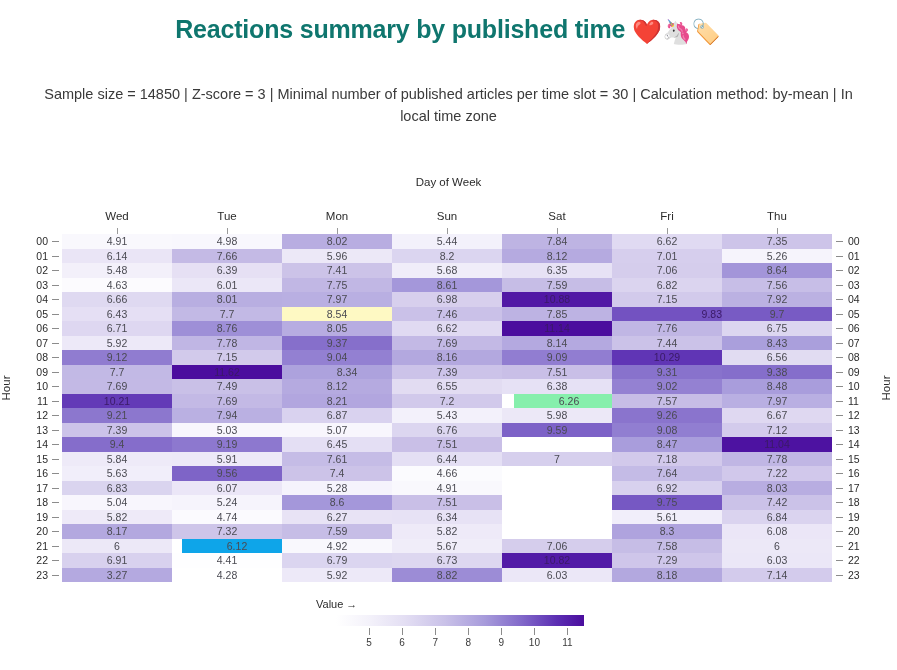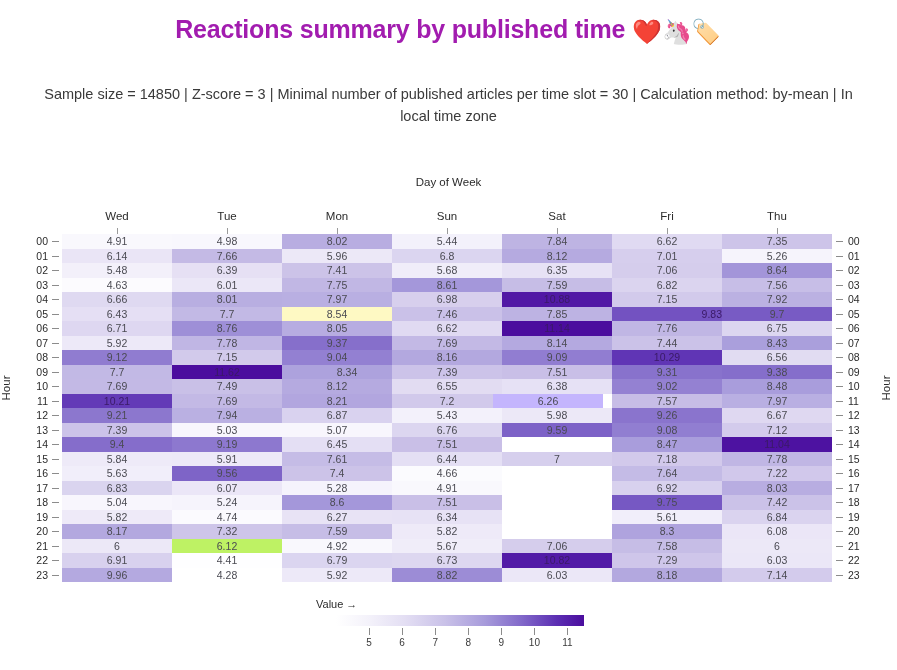--- a/index.html
+++ b/index.html
@@ -20,21 +20,21 @@
   #title-block {
     width: 100%;
     text-align: center;
     padding-top: 14px;
     box-sizing: border-box;
   }
   #page-title {
     font-size: 25px;
     font-weight: bold;
     letter-spacing: -0.2px;
-    color: #a21caf;
+    color: #0f766e;
     line-height: 1.2;
     display: inline-block;
   }
   .title-emoji {
     font-size: 24px;
     vertical-align: -2px;
     letter-spacing: 0;
   }
 
   
@@ -246,21 +246,21 @@
         <div class="cell" style="left: 220px; background: rgb(184, 173, 225);">8.02</div>
         <div class="cell" style="left: 330px; background: rgb(243, 241, 251);">5.44</div>
         <div class="cell" style="left: 440px; background: rgb(190, 180, 227);">7.84</div>
         <div class="cell" style="left: 550px; background: rgb(224, 218, 242);">6.62</div>
         <div class="cell" style="left: 660px; background: rgb(205, 196, 233);">7.35</div>
       </div>
       <div class="grid-row">
         <div class="cell" style="left: 0px; background: rgb(234, 229, 246);">6.14</div>
         <div class="cell" style="left: 110px; background: rgb(196, 186, 229);">7.66</div>
         <div class="cell" style="left: 220px; background: rgb(236, 232, 247);">5.96</div>
-        <div class="cell" style="left: 330px; background: rgb(219, 213, 240);">6.8</div>
+        <div class="cell" style="left: 330px; background: rgb(219, 213, 240);">8.2</div>
         <div class="cell" style="left: 440px; background: rgb(181, 170, 224);">8.12</div>
         <div class="cell" style="left: 550px; background: rgb(214, 206, 237);">7.01</div>
         <div class="cell" style="left: 660px; background: rgb(246, 244, 252);">5.26</div>
       </div>
       <div class="grid-row">
         <div class="cell" style="left: 0px; background: rgb(243, 240, 250);">5.48</div>
         <div class="cell" style="left: 110px; background: rgb(230, 224, 244);">6.39</div>
         <div class="cell" style="left: 220px; background: rgb(204, 195, 232);">7.41</div>
         <div class="cell" style="left: 330px; background: rgb(240, 237, 249);">5.68</div>
         <div class="cell" style="left: 440px; background: rgb(231, 226, 245);">6.35</div>
@@ -337,21 +337,21 @@
         <div class="cell" style="left: 330px; background: rgb(226, 220, 242);">6.55</div>
         <div class="cell" style="left: 440px; background: rgb(230, 225, 245);">6.38</div>
         <div class="cell" style="left: 550px; background: rgb(148, 129, 210);">9.02</div>
         <div class="cell" style="left: 660px; background: rgb(169, 157, 220);">8.48</div>
       </div>
       <div class="grid-row">
         <div class="cell dark" style="left: 0px; background: rgb(99, 58, 183);">10.21</div>
         <div class="cell" style="left: 110px; background: rgb(195, 185, 229);">7.69</div>
         <div class="cell" style="left: 220px; background: rgb(178, 166, 223);">8.21</div>
         <div class="cell" style="left: 330px; background: rgb(209, 201, 235);">7.2</div>
-        <div class="cell" style="left: 431px; background: #c4b5fd;">6.26</div>
+        <div class="cell" style="left: 452px; background: #86efac;">6.26</div>
         <div class="cell" style="left: 550px; background: rgb(199, 189, 230);">7.57</div>
         <div class="cell" style="left: 660px; background: rgb(185, 175, 226);">7.97</div>
       </div>
       <div class="grid-row">
         <div class="cell" style="left: 0px; background: rgb(140, 119, 206);">9.21</div>
         <div class="cell" style="left: 110px; background: rgb(186, 176, 226);">7.94</div>
         <div class="cell" style="left: 220px; background: rgb(217, 210, 239);">6.87</div>
         <div class="cell" style="left: 330px; background: rgb(243, 241, 251);">5.43</div>
         <div class="cell" style="left: 440px; background: rgb(236, 232, 247);">5.98</div>
         <div class="cell" style="left: 550px; background: rgb(138, 116, 205);">9.26</div>
@@ -424,38 +424,38 @@
         <div class="cell" style="left: 0px; background: rgb(179, 168, 223);">8.17</div>
         <div class="cell" style="left: 110px; background: rgb(206, 197, 233);">7.32</div>
         <div class="cell" style="left: 220px; background: rgb(198, 189, 230);">7.59</div>
         <div class="cell" style="left: 330px; background: rgb(238, 234, 248);">5.82</div>
         <div class="cell empty" style="left: 440px;"></div>
         <div class="cell" style="left: 550px; background: rgb(175, 163, 222);">8.3</div>
         <div class="cell" style="left: 660px; background: rgb(235, 230, 247);">6.08</div>
       </div>
       <div class="grid-row">
         <div class="cell" style="left: 0px; background: rgb(236, 232, 247);">6</div>
-        <div class="cell" style="left: 110px; background: #bef264;">6.12</div>
+        <div class="cell" style="left: 120px; background: #0ea5e9;">6.12</div>
         <div class="cell" style="left: 220px; background: rgb(249, 248, 253);">4.92</div>
         <div class="cell" style="left: 330px; background: rgb(240, 237, 249);">5.67</div>
         <div class="cell" style="left: 440px; background: rgb(213, 205, 236);">7.06</div>
         <div class="cell" style="left: 550px; background: rgb(198, 189, 230);">7.58</div>
         <div class="cell" style="left: 660px; background: rgb(236, 232, 247);">6</div>
       </div>
       <div class="grid-row">
         <div class="cell" style="left: 0px; background: rgb(216, 209, 238);">6.91</div>
         <div class="cell" style="left: 110px; background: rgb(254, 254, 255);">4.41</div>
         <div class="cell" style="left: 220px; background: rgb(219, 213, 240);">6.79</div>
         <div class="cell" style="left: 330px; background: rgb(221, 215, 240);">6.73</div>
         <div class="cell dark" style="left: 440px; background: rgb(82, 27, 167);">10.82</div>
         <div class="cell" style="left: 550px; background: rgb(207, 198, 234);">7.29</div>
         <div class="cell" style="left: 660px; background: rgb(235, 231, 247);">6.03</div>
       </div>
       <div class="grid-row">
-        <div class="cell" style="left: 0px; background: rgb(180, 169, 224);">9.96</div>
+        <div class="cell" style="left: 0px; background: rgb(180, 169, 224);">3.27</div>
         <div class="cell" style="left: 110px; background: rgb(255, 255, 255);">4.28</div>
         <div class="cell" style="left: 220px; background: rgb(237, 233, 248);">5.92</div>
         <div class="cell" style="left: 330px; background: rgb(156, 140, 214);">8.82</div>
         <div class="cell" style="left: 440px; background: rgb(235, 231, 247);">6.03</div>
         <div class="cell" style="left: 550px; background: rgb(179, 168, 223);">8.18</div>
         <div class="cell" style="left: 660px; background: rgb(211, 203, 236);">7.14</div>
       </div>
     </div>
 
   <div id="y-axis-title-left">Hour</div>

